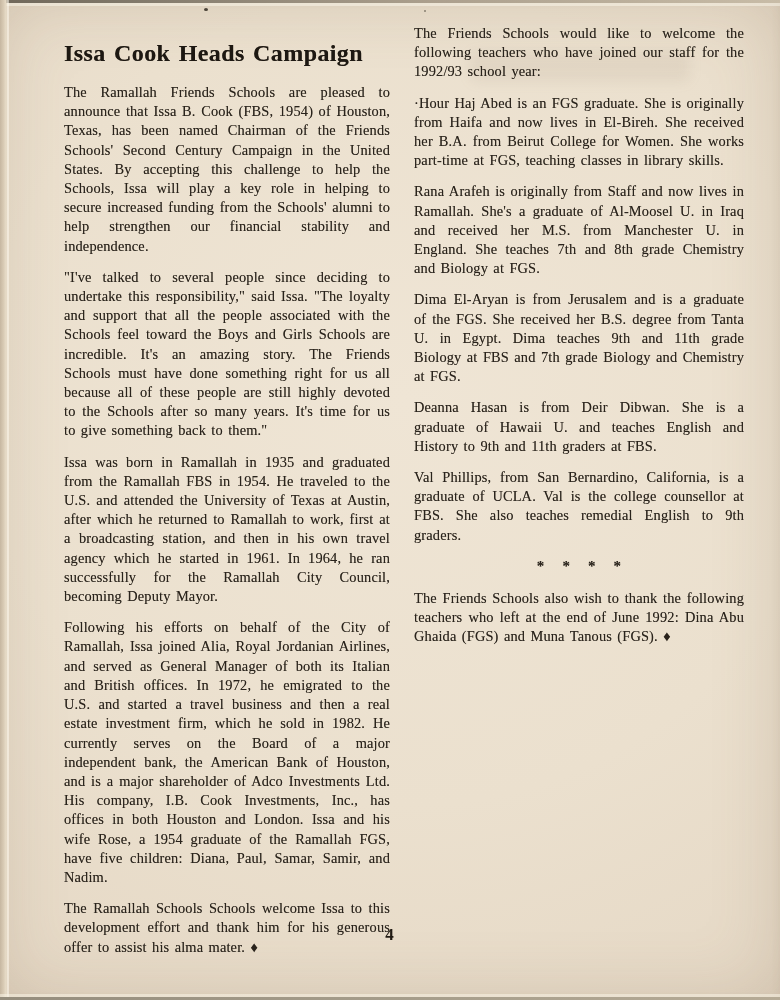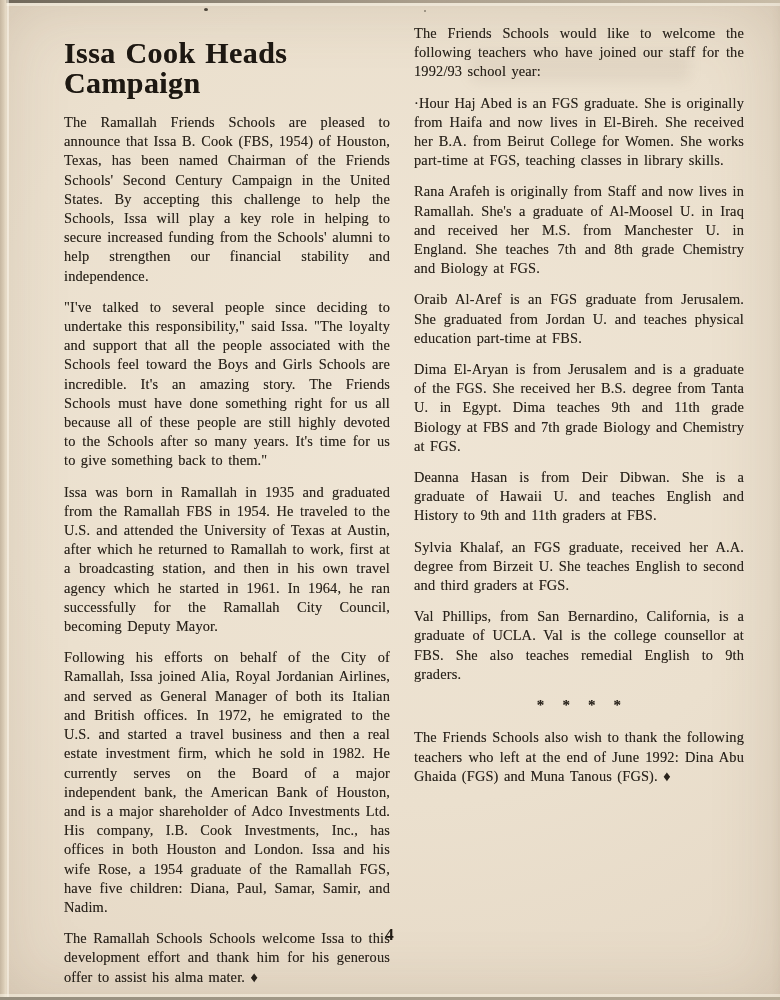--- a/index.html
+++ b/index.html
@@ -60,21 +60,21 @@
     text-align: justify;
     font-size: 14.4px;
     line-height: 19.2px;
     letter-spacing: 0.15px;
     word-spacing: 1.6px;
   }
   .col-left  { left: 64px;  top: 38px; width: 326px; }
   .col-right { left: 414px; top: 24px; width: 330px; }
 
   .col h1 {
-    font-size: 30px;
+    font-size: 24px;
     line-height: 30px;
     font-weight: bold;
     letter-spacing: 0.4px;
     word-spacing: 2px;
     margin: 0 0 15px 0;
     color: #1d1812;
     text-align: left;
     text-shadow: 0 0 0.5px rgba(30, 22, 12, 0.6);
   }
   .col-right h1 { text-align: center; margin-bottom: 17px; }
@@ -117,24 +117,22 @@
     <p>"I've talked to several people since deciding to undertake this responsibility," said Issa. "The loyalty and support that all the people associated with the Schools feel toward the Boys and Girls Schools are incredible. It's an amazing story. The Friends Schools must have done something right for us all because all of these people are still highly devoted to the Schools after so many years. It's time for us to give something back to them."</p>
     <p>Issa was born in Ramallah in 1935 and graduated from the Ramallah FBS in 1954. He traveled to the U.S. and attended the University of Texas at Austin, after which he returned to Ramallah to work, first at a broadcasting station, and then in his own travel agency which he started in 1961. In 1964, he ran successfully for the Ramallah City Council, becoming Deputy Mayor.</p>
     <p>Following his efforts on behalf of the City of Ramallah, Issa joined Alia, Royal Jordanian Airlines, and served as General Manager of both its Italian and British offices. In 1972, he emigrated to the U.S. and started a travel business and then a real estate investment firm, which he sold in 1982. He currently serves on the Board of a major independent bank, the American Bank of Houston, and is a major shareholder of Adco Investments Ltd. His company, I.B. Cook Investments, Inc., has offices in both Houston and London. Issa and his wife Rose, a 1954 graduate of the Ramallah FGS, have five children: Diana, Paul, Samar, Samir, and Nadim.</p>
     <p>The Ramallah Schools Schools welcome Issa to this development effort and thank him for his generous offer to assist his alma mater. ♦</p>
   </section>
 
   <section class="col col-right">
     <p>The Friends Schools would like to welcome the following teachers who have joined our staff for the 1992/93 school year:</p>
     <p>·Hour Haj Abed is an FGS graduate. She is originally from Haifa and now lives in El-Bireh. She received her B.A. from Beirut College for Women. She works part-time at FGS, teaching classes in library skills.</p>
     <p>Rana Arafeh is originally from Staff and now lives in Ramallah. She's a graduate of Al-Moosel U. in Iraq and received her M.S. from Manchester U. in England. She teaches 7th and 8th grade Chemistry and Biology at FGS.</p>
-    <p>Oraib Al-Aref is an FGS graduate from Jerusalem. She graduated from Jordan U. and teaches physical education part-time at FBS.</p>
     <p>Dima El-Aryan is from Jerusalem and is a graduate of the FGS. She received her B.S. degree from Tanta U. in Egypt. Dima teaches 9th and 11th grade Biology at FBS and 7th grade Biology and Chemistry at FGS.</p>
     <p>Deanna Hasan is from Deir Dibwan. She is a graduate of Hawaii U. and teaches English and History to 9th and 11th graders at FBS.</p>
-    <p>Sylvia Khalaf, an FGS graduate, received her A.A. degree from Birzeit U. She teaches English to second and third graders at FGS.</p>
     <p>Val Phillips, from San Bernardino, California, is a graduate of UCLA. Val is the college counsellor at FBS. She also teaches remedial English to 9th graders.</p>
     <p class="separator">* * * *</p>
     <p>The Friends Schools also wish to thank the following teachers who left at the end of June 1992: Dina Abu Ghaida (FGS) and Muna Tanous (FGS). ♦</p>
   </section>
 
   <div class="page-number">4</div>
 
   <div class="edge-top"></div>
   <div class="edge-top-glow"></div>
   <div class="edge-left"></div>

